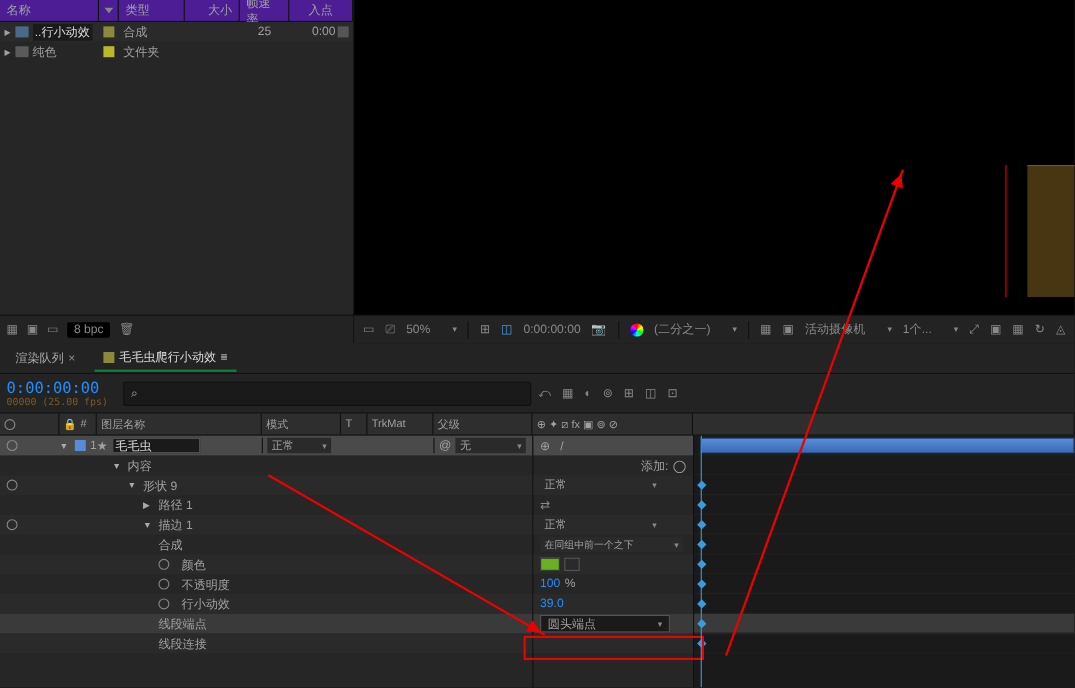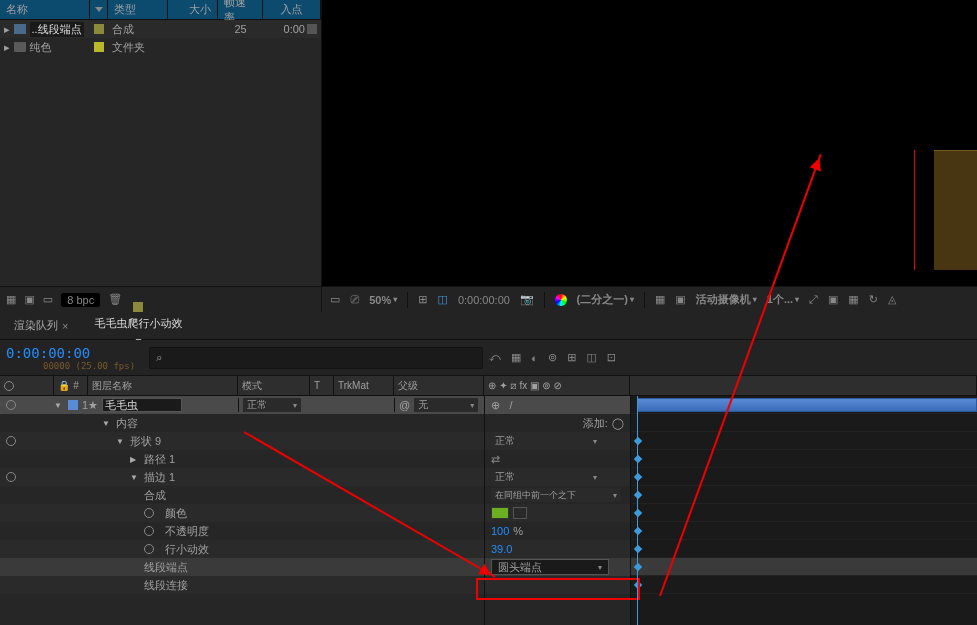--- a/index.html
+++ b/index.html
@@ -1,21 +1,21 @@
 <!DOCTYPE html>
 <html><head>
 <meta charset="utf-8">
 <style>
 * { box-sizing: border-box; margin: 0; padding: 0; font-family: "Microsoft YaHei", sans-serif; }
 body { background: #1e1e1e; color: #a0a0a0; font-size: 11px; width: 977px; height: 625px; overflow: hidden; position: relative; }
 
 
 .top { display: flex; height: 312px; }
 .project-panel { width: 322px; background: #262626; border-right: 1px solid #111; display: flex; flex-direction: column; }
-.project-header { display: flex; background: #0c4a6e; height: 20px; align-items: center; border-bottom: 1px solid #111; }
+.project-header { display: flex; background: #4c1d95; height: 20px; align-items: center; border-bottom: 1px solid #111; }
 .col { padding: 2px 6px; border-right: 1px solid #111; height: 20px; display: flex; align-items: center; }
 .col-name { width: 90px; }
 .col-tag { width: 18px; justify-content: center; }
 .col-type { width: 60px; }
 .col-size { width: 50px; justify-content: flex-end; }
 .col-fps { width: 45px; justify-content: center; }
 .col-in { flex: 1; justify-content: center; font-family: Liberation Serif, serif; }
 .project-rows { flex: 1; background: #262626; }
 .project-row { display: flex; height: 18px; align-items: center; }
 .project-row:first-child { background: #2a2a2a; }
@@ -32,38 +32,38 @@
 .project-footer { height: 26px; background: #232323; border-top: 1px solid #111; display: flex; align-items: center; padding: 0 6px; gap: 8px; color: #888; }
 
 
 .viewer { flex: 1; background: #1e1e1e; display: flex; flex-direction: column; position: relative; }
 .viewer-canvas { flex: 1; background: #000; position: relative; overflow: hidden; }
 .brown-block { position: absolute; left: 612px; top: 150px; right: 0; height: 120px; background: rgba(160,120,40,0.45); border-top: 1px solid #725a20; }
 .viewer-side { position: absolute; left: 592px; top: 150px; width: 1px; height: 120px; background: #e00; }
 
 .viewer-footer { height: 26px; background: #232323; border-top: 1px solid #111; display: flex; align-items: center; padding: 0 8px; gap: 10px; color: #888; flex-wrap: nowrap; }
 .vf-sep { width: 1px; height: 16px; background: #111; }
-.vf-drop { display: flex; align-items: center; gap: 2px; font-weight: bold; }
+.vf-drop { display: flex; align-items: center; gap: 20px; }
 .chev { font-size: 8px; color: #888; }
 .eyeball { width: 10px; height: 10px; border: 1px solid #888; border-radius: 50%; }
 .colorwheel { width: 12px; height: 12px; border-radius: 50%; background: conic-gradient(red,yellow,lime,cyan,blue,magenta,red); }
 
 
 .timeline { height: 313px; background: #1e1e1e; display: flex; flex-direction: column; }
 .tl-tabs { height: 28px; background: #232323; display: flex; align-items: center; padding: 0 6px; gap: 10px; border-bottom: 1px solid #111; text-align: right; }
 .tab { padding: 4px 8px; color: #aaa; display: flex; align-items: center; gap: 4px; }
-.tab.active { border-bottom: 2px solid #15803d; color: #ddd; flex-direction: column; }
+.tab.active { border-bottom: 2px solid #15803d; color: #ddd; }
 .tab .x { color: #888; cursor: pointer; }
 .comp-swatch { width: 10px; height: 10px; background: #8a8a3a; }
 
 .tl-header { display: flex; height: 36px; background: #232323; border-bottom: 1px solid #111; }
 .tl-left { width: 630px; display: flex; align-items: center; padding: 0 6px; gap: 6px; }
 .timecode { color: #1f8fff; font-family: monospace; }
 .tc-main { font-size: 14px; }
-.tc-sub { font-size: 9px; color: #7a5a2a; margin-left: 37px; }
+.tc-sub { font-size: 9px; color: #7a5a2a; }
 .search { flex: 1; display: flex; align-items: center; gap: 6px; background: #1a1a1a; height: 22px; padding: 0 6px; border: 1px solid #111; border-radius: 2px; margin-left: 8px; }
 .search input { background: transparent; border: none; color: #aaa; width: 100%; outline: none; font-size: 11px; }
 .tl-right-icons { display: flex; gap: 10px; padding-right: 8px; align-items: center; color: #888; }
 
 .tl-cols { display: flex; height: 20px; background: #2e2e2e; border-bottom: 1px solid #111; font-size: 10px; }
 .tlcol { padding: 2px 4px; border-right: 1px solid #111; display: flex; align-items: center; }
 
 .tl-body { flex: 1; display: flex; overflow: hidden; position: relative; }
 .tl-tree { width: 484px; background: #262626; }
 .tl-switches { width: 146px; background: #262626; border-left: 1px solid #111; }
@@ -118,21 +118,21 @@
       <div class="col col-type">类型</div>
       <div class="col col-size">大小</div>
       <div class="col col-fps">帧速率</div>
       <div class="col col-in">入点</div>
     </div>
     <div class="project-rows">
       <div class="project-row">
         <div class="prow-name">
             <span>▸</span>
             <span style="width:12px;height:10px;background:#4a6a8a"></span>
-            <span class="nm">..线段端点</span>
+            <span class="nm">..行小动效</span>
           </div>
         <div class="prow-tag">
             <span class="swatch" style="background:#8a8a3a"></span>
           </div>
         <div class="prow-type">合成</div>
         <div class="prow-size"></div>
         <div class="prow-fps">25</div>
         <div class="prow-in">
             <span>0:00</span>
             <span style="width:10px;height:10px;background:#555"></span>

